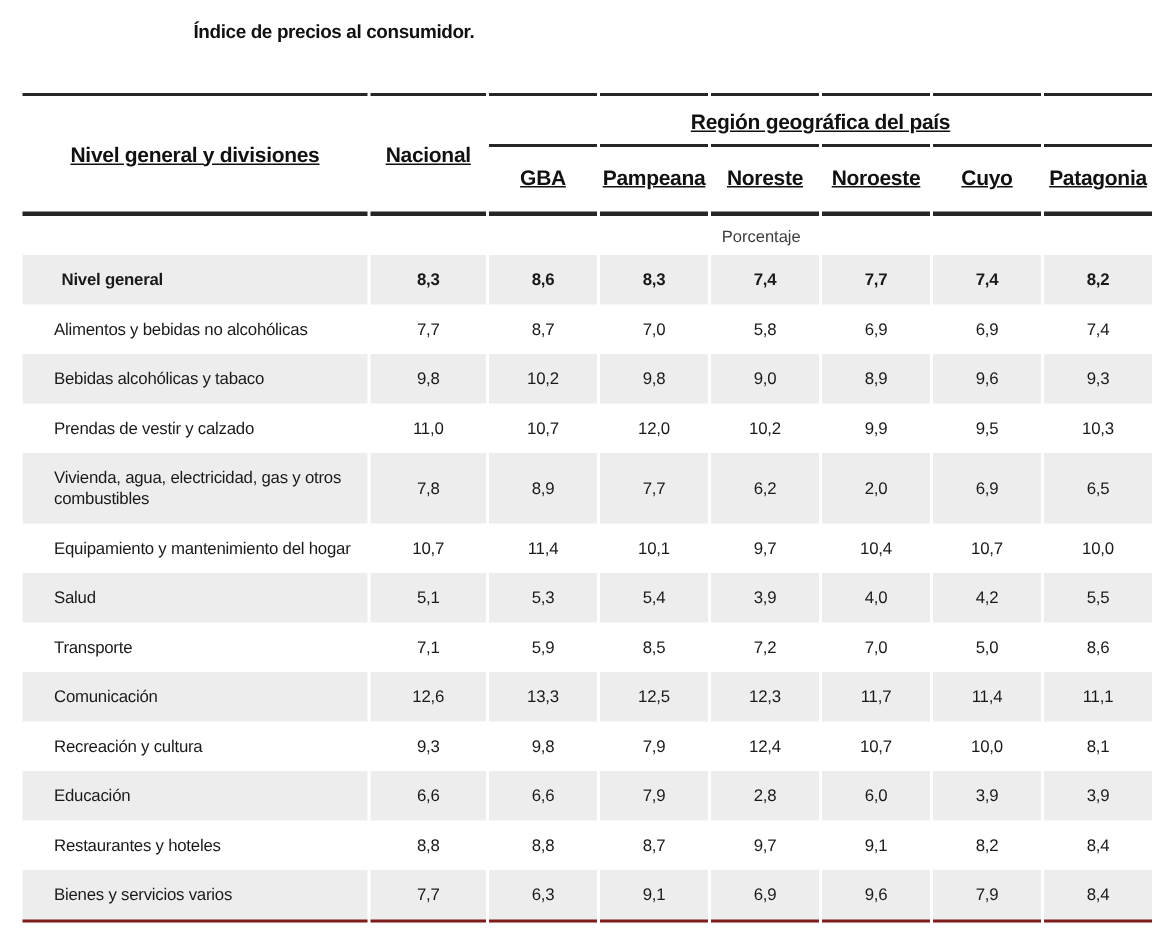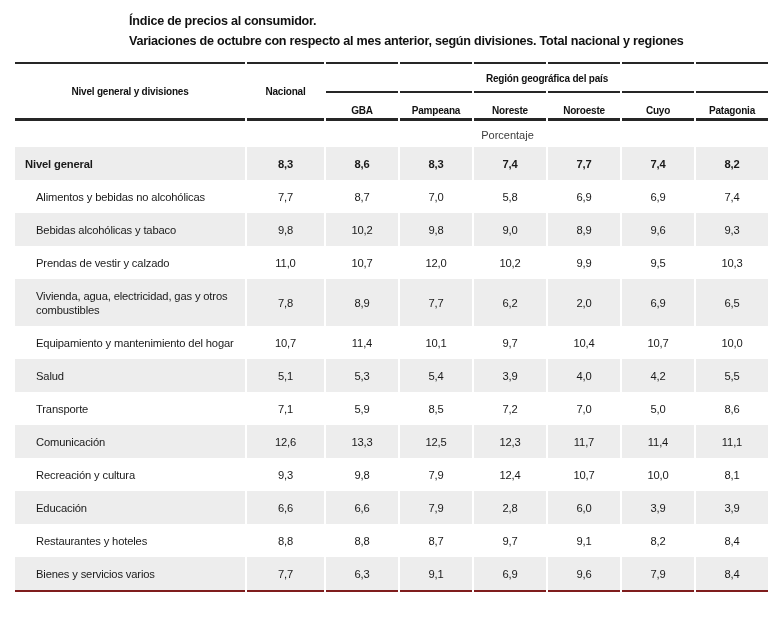--- a/index.html
+++ b/index.html
@@ -9,51 +9,50 @@
 
   .title-block { position:absolute; left:129px; top:11px; font-weight:bold;
                  font-size:12.6px; line-height:20px; letter-spacing:-0.25px; color:#111; }
 
   table.ipc { position:absolute; left:13px; top:62px; width:757px;
               border-collapse:separate; border-spacing:2px 0; table-layout:fixed; }
 
   
   .rule-cell { border-top:2px solid #262626; height:0; padding:0; font-size:0; line-height:0; }
 
-  th { font-weight:bold; font-size:10px; letter-spacing:-0.2px; color:#111; }
+  th { font-weight:bold; font-size:14px; letter-spacing:-0.2px; color:#111;text-decoration:underline; }
   .label-h   { text-align:center; vertical-align:middle; border-bottom:3px solid #262626; }
   .nac-h     { text-align:center; vertical-align:middle; border-bottom:3px solid #262626; }
   .region-group { text-align:center; padding:9px 0 7px 0; }
-  .region-th { text-align:center; padding:12px 0 2px 0;
+  .region-th { text-align:center; padding:12px 0 15px 0;
                border-top:2px solid #262626; border-bottom:3px solid #262626; }
 
   .unit-row td { padding:8px 0 6px 0; }
   .unit-cell { text-align:center; font-size:11px; color:#3d3d3d; }
 
   tbody td { font-size:11.2px; padding:9.5px 2px; vertical-align:middle;
              letter-spacing:-0.15px; line-height:1.25; }
   td.label { text-align:left; padding-left:21px; padding-right:6px; }
   tr.bold-row td { font-weight:bold; }
-  tr.bold-row td.label { padding-left:10px; }
+  tr.bold-row td.label { padding-left:26px; }
   td.num { text-align:center; }
   tr.stripe td { background:#ededed; }
   tbody tr:last-child td { border-bottom:2px solid #7f1d1d; }
 
   .footer { position:absolute; left:13px; top:601px; width:757px; text-align:center;
             font-size:11.3px; color:#1e1e1e; letter-spacing:-0.1px; }
   .footer .b { font-weight:bold; }
 </style>
 </head>
 <body>
 
 <div class="page">
 
   <div class="title-block">
     <div>Índice de precios al consumidor.</div>
-    <div>Variaciones de octubre con respecto al mes anterior, según divisiones. Total nacional y regiones</div>
   </div>
 
   <table class="ipc">
     <colgroup>
       <col style="width:230px">
         <col style="width:77px">
       <col>
         <col>
         <col>
         <col>

